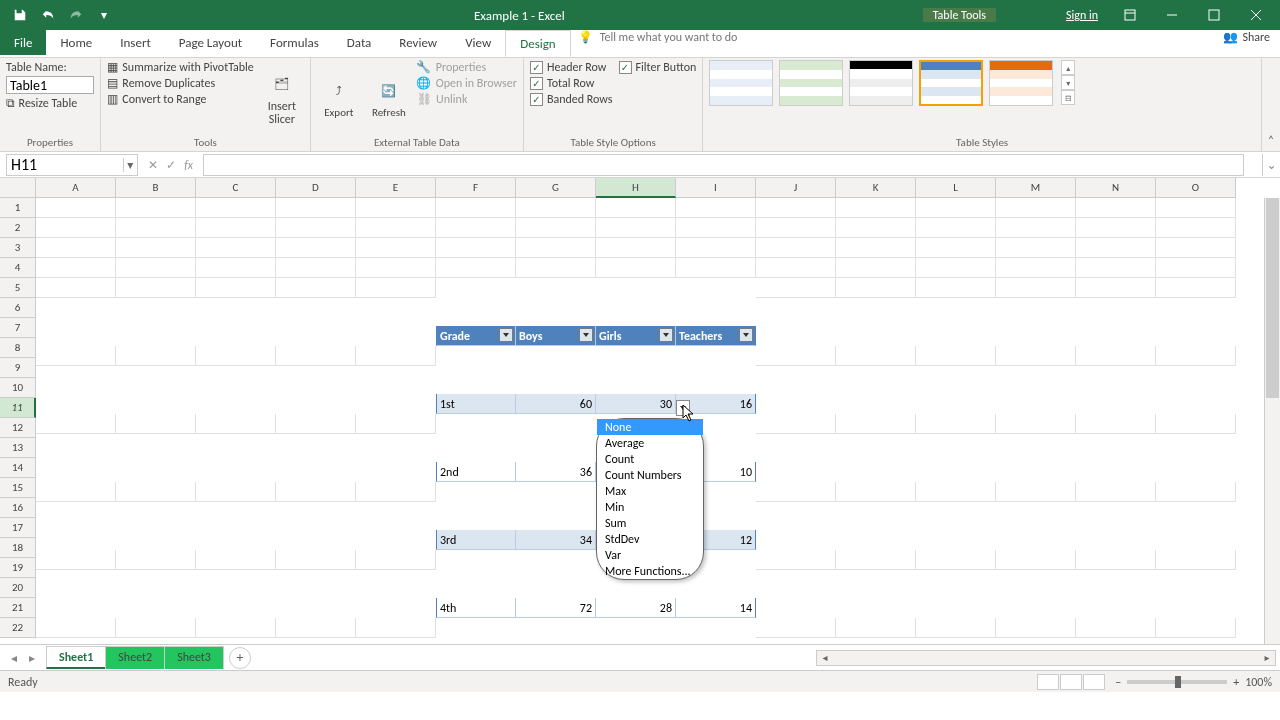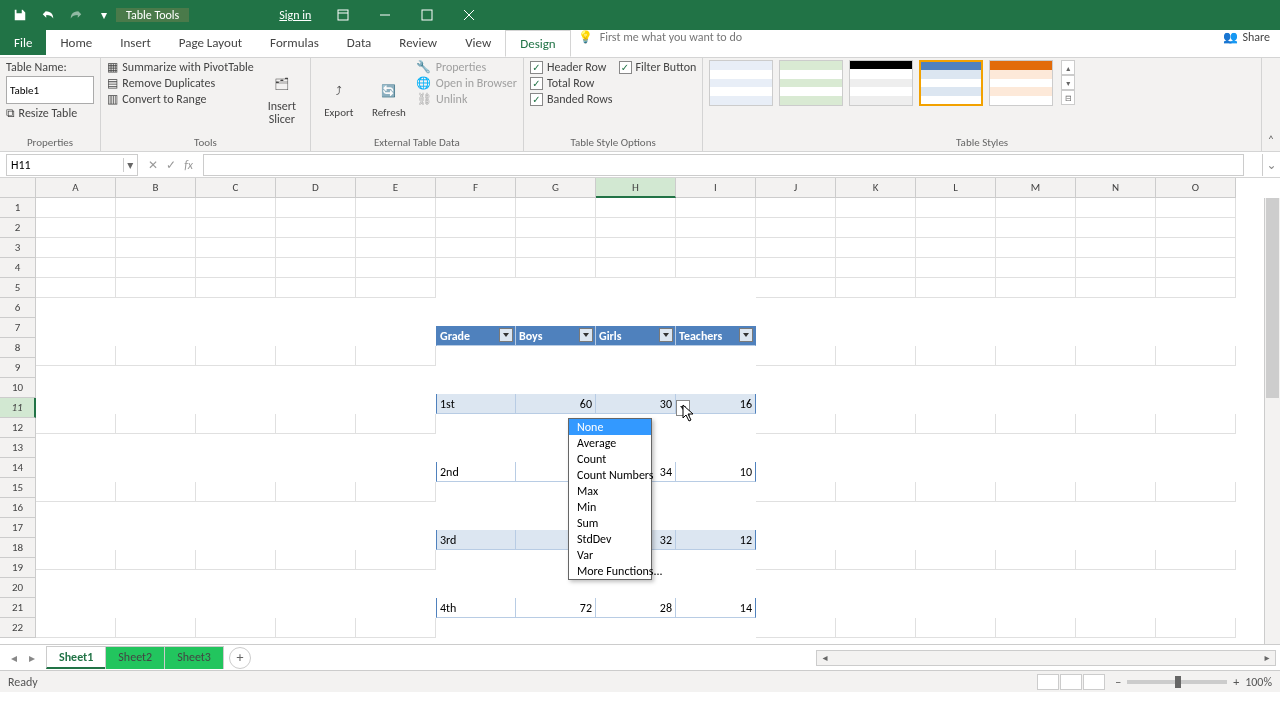--- a/index.html
+++ b/index.html
@@ -6,21 +6,21 @@
 body { background:#fff; width:1280px; height:720px; overflow:hidden; position:relative; }
 
 
 .titlebar { height:30px; background:#217346; color:#fff; display:flex; align-items:center; }
 .qat { display:flex; align-items:center; gap:4px; padding-left:8px; }
 .qat .qbtn { width:24px; height:24px; display:flex; align-items:center; justify-content:center; color:#fff; }
 .qat .qbtn svg { width:14px; height:14px; fill:#fff; }
 .qat .qbtn.dis { opacity:.5; }
 .title-center { flex:1; display:flex; justify-content:center; gap:60px; }
 .app-title { font-size:13px; }
-.context-tab { background:#4a7a4a; color:#fff; padding:0 10px; font-size:12px; margin-right:80px; }
+.context-tab { background:#4a7a4a; color:#fff; padding:0 10px; font-size:12px; margin-right:60px; }
 .winright { display:flex; align-items:center; gap:2px; padding-right:4px; }
 .wrbtn { width:40px; height:30px; display:flex; align-items:center; justify-content:center; color:#fff; }
 .wrbtn svg { width:12px; height:12px; stroke:#fff; stroke-width:1; fill:none; }
 .signin { font-size:12px; padding:0 10px;text-decoration:underline; }
 
 
 .ribtabs { height:28px; background:#fff; border-bottom:1px solid #d4d4d4; display:flex; align-items:flex-start; }
 .rtab { padding:5px 14px; color:#444; cursor:default; font-size:13px; }
 .rtab.file { background:#217346; color:#fff; }
 .rtab.active { background:#fff; color:#217346; border:1px solid #d4d4d4; border-bottom:1px solid #fff; margin-bottom:-1px; }
@@ -28,37 +28,37 @@
 .ribshare { margin-left:auto; padding-right:10px; display:flex; align-items:center; gap:4px; color:#444; }
 
 
 .ribbon { height:94px; background:#f3f2f1; border-bottom:1px solid #d4d4d4; display:flex; }
 .group { border-right:1px solid #d4d4d4; padding:2px 6px 0 6px; display:flex; flex-direction:column; }
 .group .gbody { flex:1; display:flex; gap:6px; }
 .group .glabel { text-align:center; font-size:11px; color:#666; padding:2px 0; }
 .vcol { display:flex; flex-direction:column; gap:2px; font-size:12px; color:#444; }
 .vcol .line { display:flex; align-items:center; gap:4px; white-space:nowrap; }
 .vcol .line.dis { color:#a0a0a0; }
-.smallinput { width:88px; height:28px; border:1px solid #ababab; background:#fff; padding:0 3px; font-size:11px; }
+.smallinput { width:88px; height:18px; border:1px solid #ababab; background:#fff; padding:0 3px; font-size:14px; }
 .bigbtn { display:flex; flex-direction:column; align-items:center; justify-content:center; width:44px; color:#444; }
 .bigbtn .bicon { width:32px; height:32px; display:flex; align-items:center; justify-content:center; }
 .bigbtn .blabel { font-size:11px; text-align:center; line-height:1.1; }
 .chk { width:13px; height:13px; border:1px solid #888; background:#fff; display:inline-flex; align-items:center; justify-content:center; }
 .chk.on::after { content:"✓"; font-size:10px; color:#217346; }
 
 .styles-gallery { display:flex; gap:4px; align-items:flex-start; }
 .tstyle { width:64px; height:46px; border:1px solid #ccc; background:#fff; }
 .tstyle.sel { border:2px solid #f2a100; }
 .gal-scroll { display:flex; flex-direction:column; width:14px; margin-left:2px; }
 .gal-scroll div { height:15px; border:1px solid #ccc; background:#fff; display:flex; align-items:center; justify-content:center; font-size:8px; color:#666; }
 
 
 .fbar { height:26px; border-bottom:1px solid #d4d4d4; display:flex; align-items:center; background:#fff; }
 .namebox { width:132px; height:22px; margin-left:6px; border:1px solid #ccc; display:flex; align-items:center; }
-.namebox input { border:none; width:100%; padding:0 4px; font-size:12px; outline:none; }
+.namebox input { border:none; width:100%; padding:0 4px; font-size:16px; outline:none; }
 .namebox .dd { width:16px; text-align:center; color:#666; border-left:1px solid #ccc; }
 .fnbtns { display:flex; gap:8px; padding:0 10px; color:#999; }
 .fxinput { flex:1; border:1px solid #ccc; height:22px; margin-right:18px; }
 
 
 .grid-wrap { position:relative; height:466px; overflow:hidden; }
 .corner { position:absolute; left:0; top:0; width:36px; height:20px; background:#f3f2f1; border-right:1px solid #ccc; border-bottom:1px solid #ccc; }
 .colheads { position:absolute; left:36px; top:0; height:20px; display:flex; }
 .ch { width:80px; height:20px; background:#f3f2f1; border-right:1px solid #ccc; border-bottom:1px solid #ccc; text-align:center; font-size:11px; color:#444; line-height:20px; }
 .ch.sel { background:#d2e8d2; border-bottom:2px solid #217346; }
@@ -130,20 +130,23 @@
           <path d="M6 3L2 7l4 4V8c4 0 6 1 8 4 0-5-3-8-8-8z"></path>
         </svg>
       </div>
     <div class="qbtn dis">
         <svg viewBox="0 0 16 16">
           <path d="M10 3l4 4-4 4V8c-4 0-6 1-8 4 0-5 3-8 8-8z"></path>
         </svg>
       </div>
     <div class="qbtn">▾</div>
   </div>
+  <div class="title-center">
+    <span class="app-title">Example 1 - Excel</span>
+  </div>
   <span class="context-tab">Table Tools</span>
   <div class="winright">
     <span class="signin">Sign in</span>
     <div class="wrbtn">
         <svg viewBox="0 0 12 12">
           <rect x="1" y="1" width="10" height="10"></rect>
           <path d="M1 4h10" stroke-width="1"></path>
         </svg>
       </div>
     <div class="wrbtn">
@@ -161,21 +164,21 @@
           <path d="M1 1l10 10M11 1L1 11"></path>
         </svg>
       </div>
   </div>
 </div>
 
 <div class="ribtabs">
   <div id="tabs-holder" style="display: contents;"><div class="rtab file">File</div><div class="rtab">Home</div><div class="rtab">Insert</div><div class="rtab">Page Layout</div><div class="rtab">Formulas</div><div class="rtab">Data</div><div class="rtab">Review</div><div class="rtab">View</div><div class="rtab active">Design</div></div>
   <div class="tellme">
     <span>💡</span>
-    <span>First me what you want to do</span>
+    <span>Tell me what you want to do</span>
   </div>
   <div class="ribshare">
     <span>👥</span>
     <span>Share</span>
   </div>
 </div>
 
 <div class="ribbon">
   <div class="group">
     <div class="gbody">
@@ -719,21 +722,21 @@
         <div class="cell"></div>
         <div class="cell"></div>
       </div>
     </div>
   <div class="vscroll">
       <div class="thumb"></div>
     </div>
 
   <div class="totaldd" id="totalddbtn" style="left: 676px; top: 222px;"></div>
 
-  <div class="dropdown" id="ddlist" style="left: 568px; top: 240px; width: 84px;">
+  <div class="dropdown" id="ddlist" style="left: 596px; top: 240px; width: 108px; border-radius: 28px;">
       <div class="ditem sel">None</div>
       <div class="ditem">Average</div>
       <div class="ditem">Count</div>
       <div class="ditem">Count Numbers</div>
       <div class="ditem">Max</div>
       <div class="ditem">Min</div>
       <div class="ditem">Sum</div>
       <div class="ditem">StdDev</div>
       <div class="ditem">Var</div>
       <div class="ditem">More Functions...</div>

